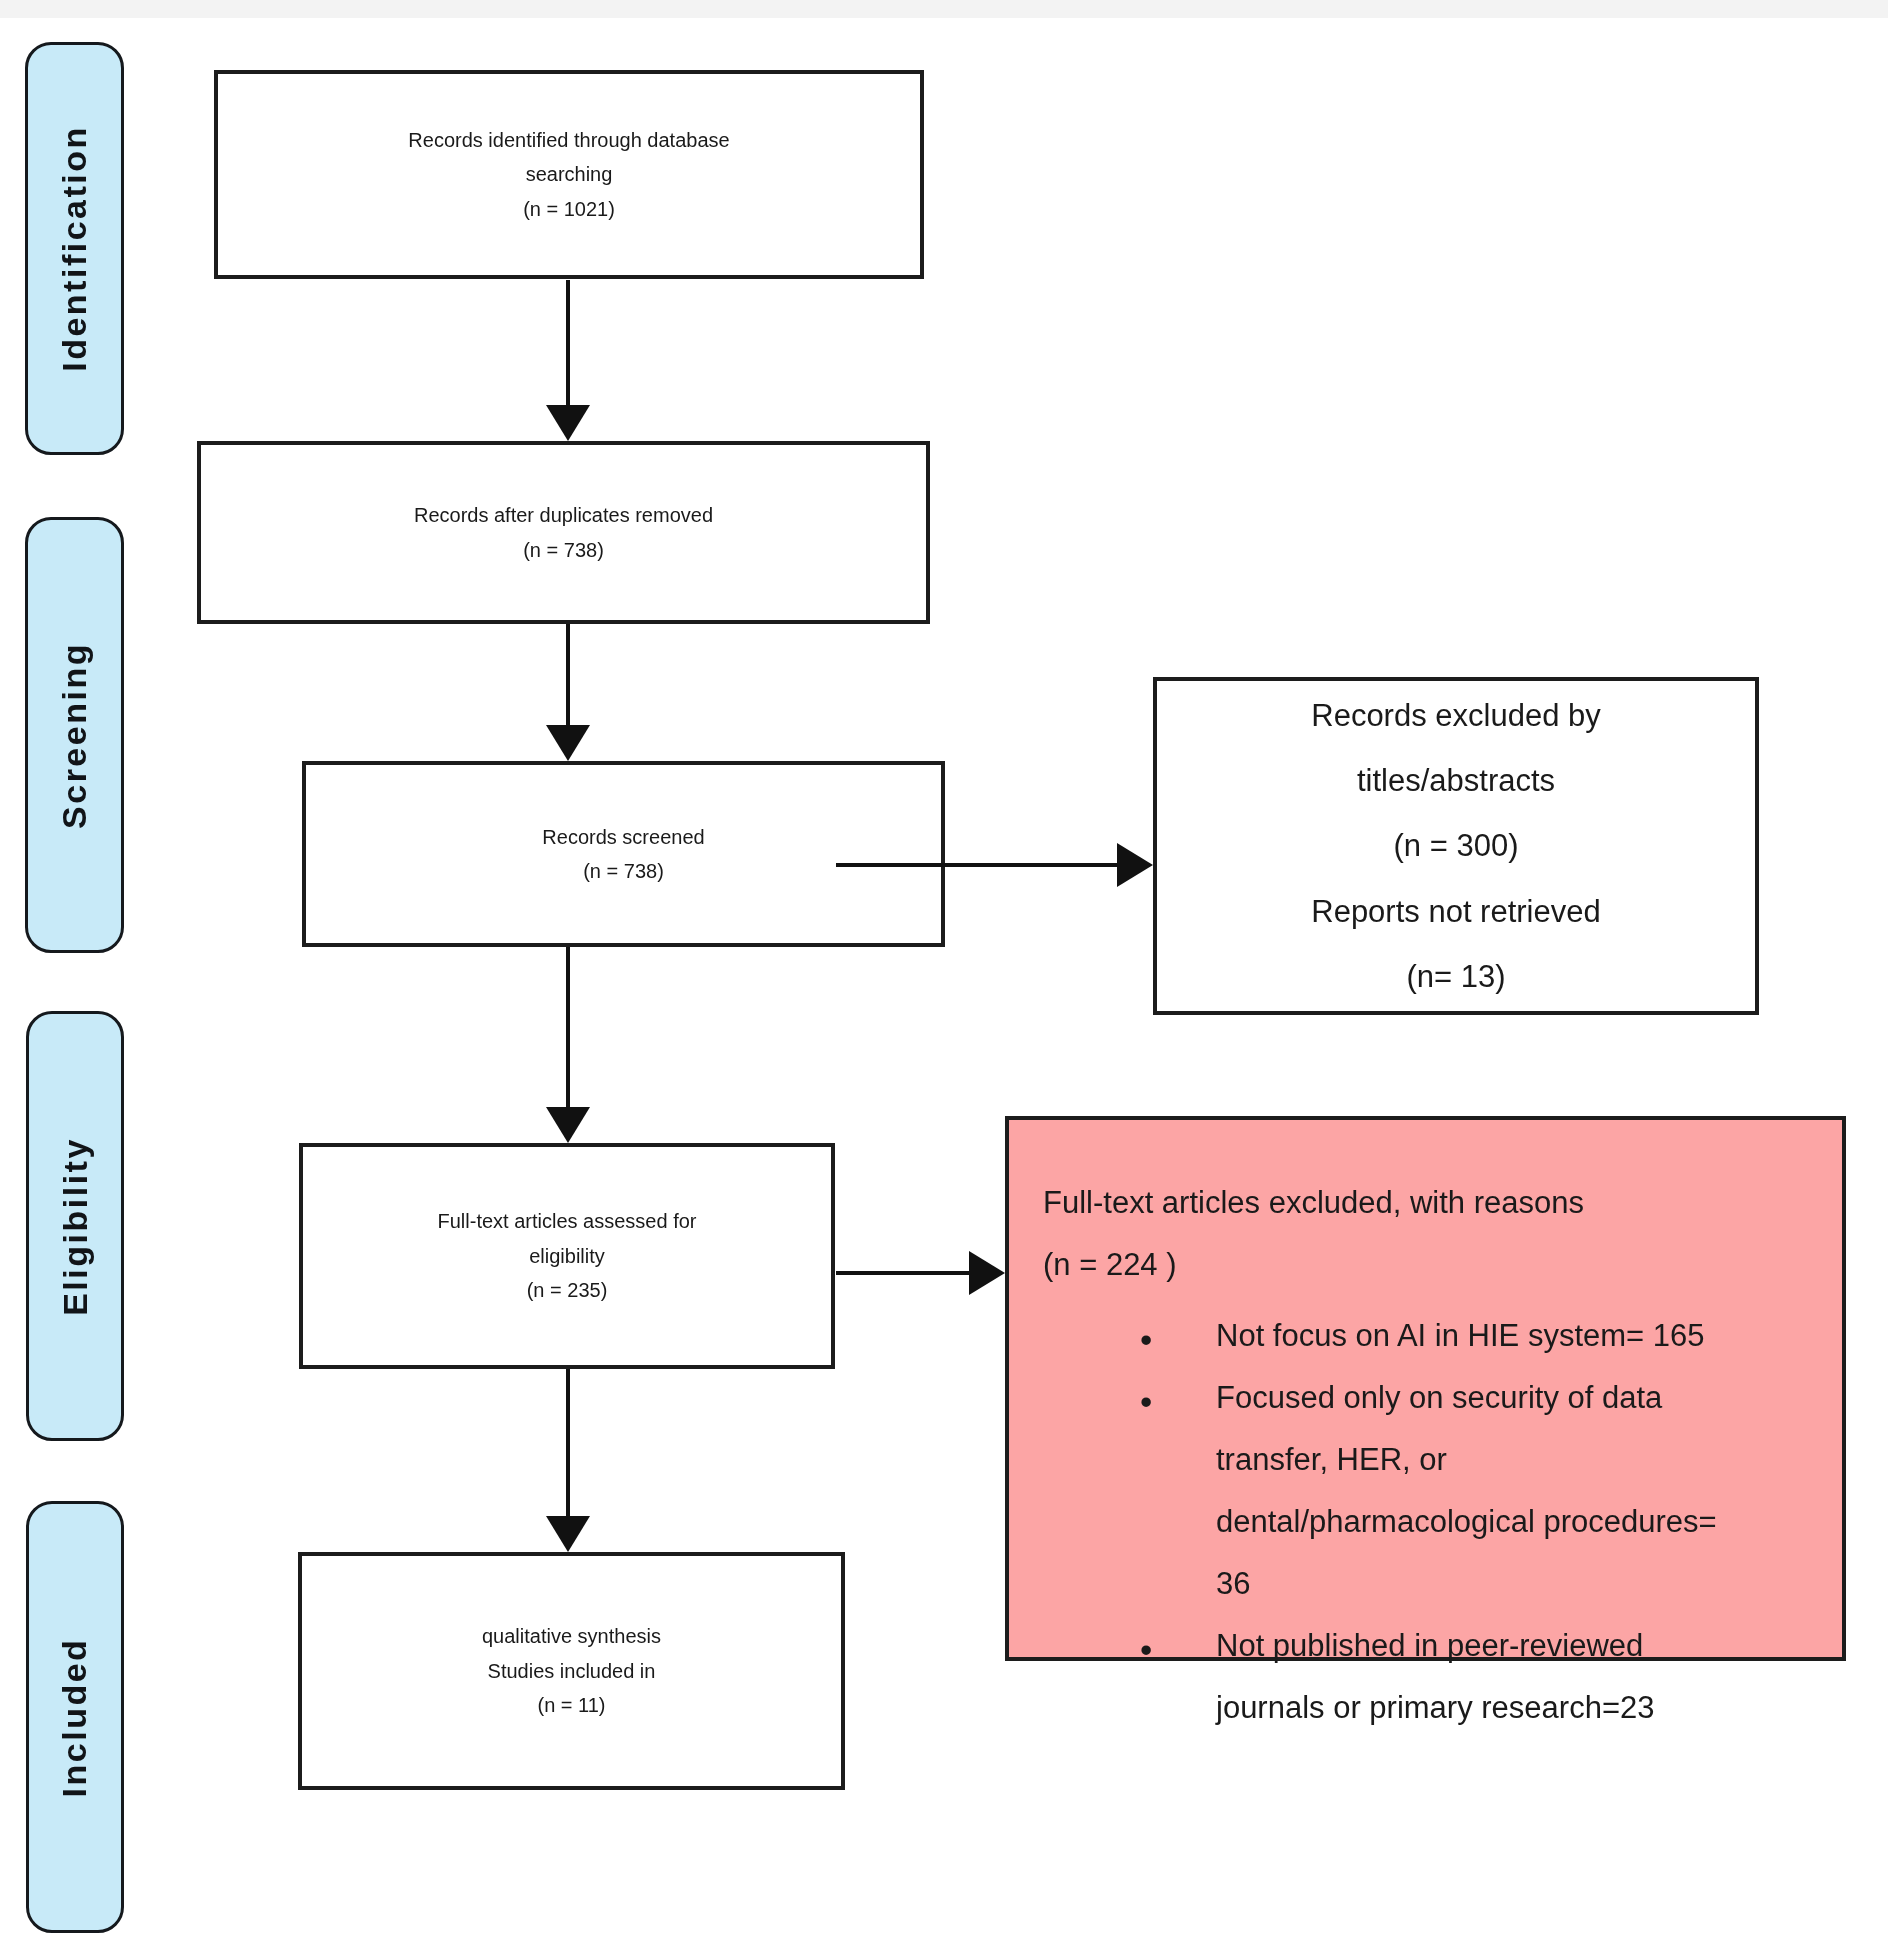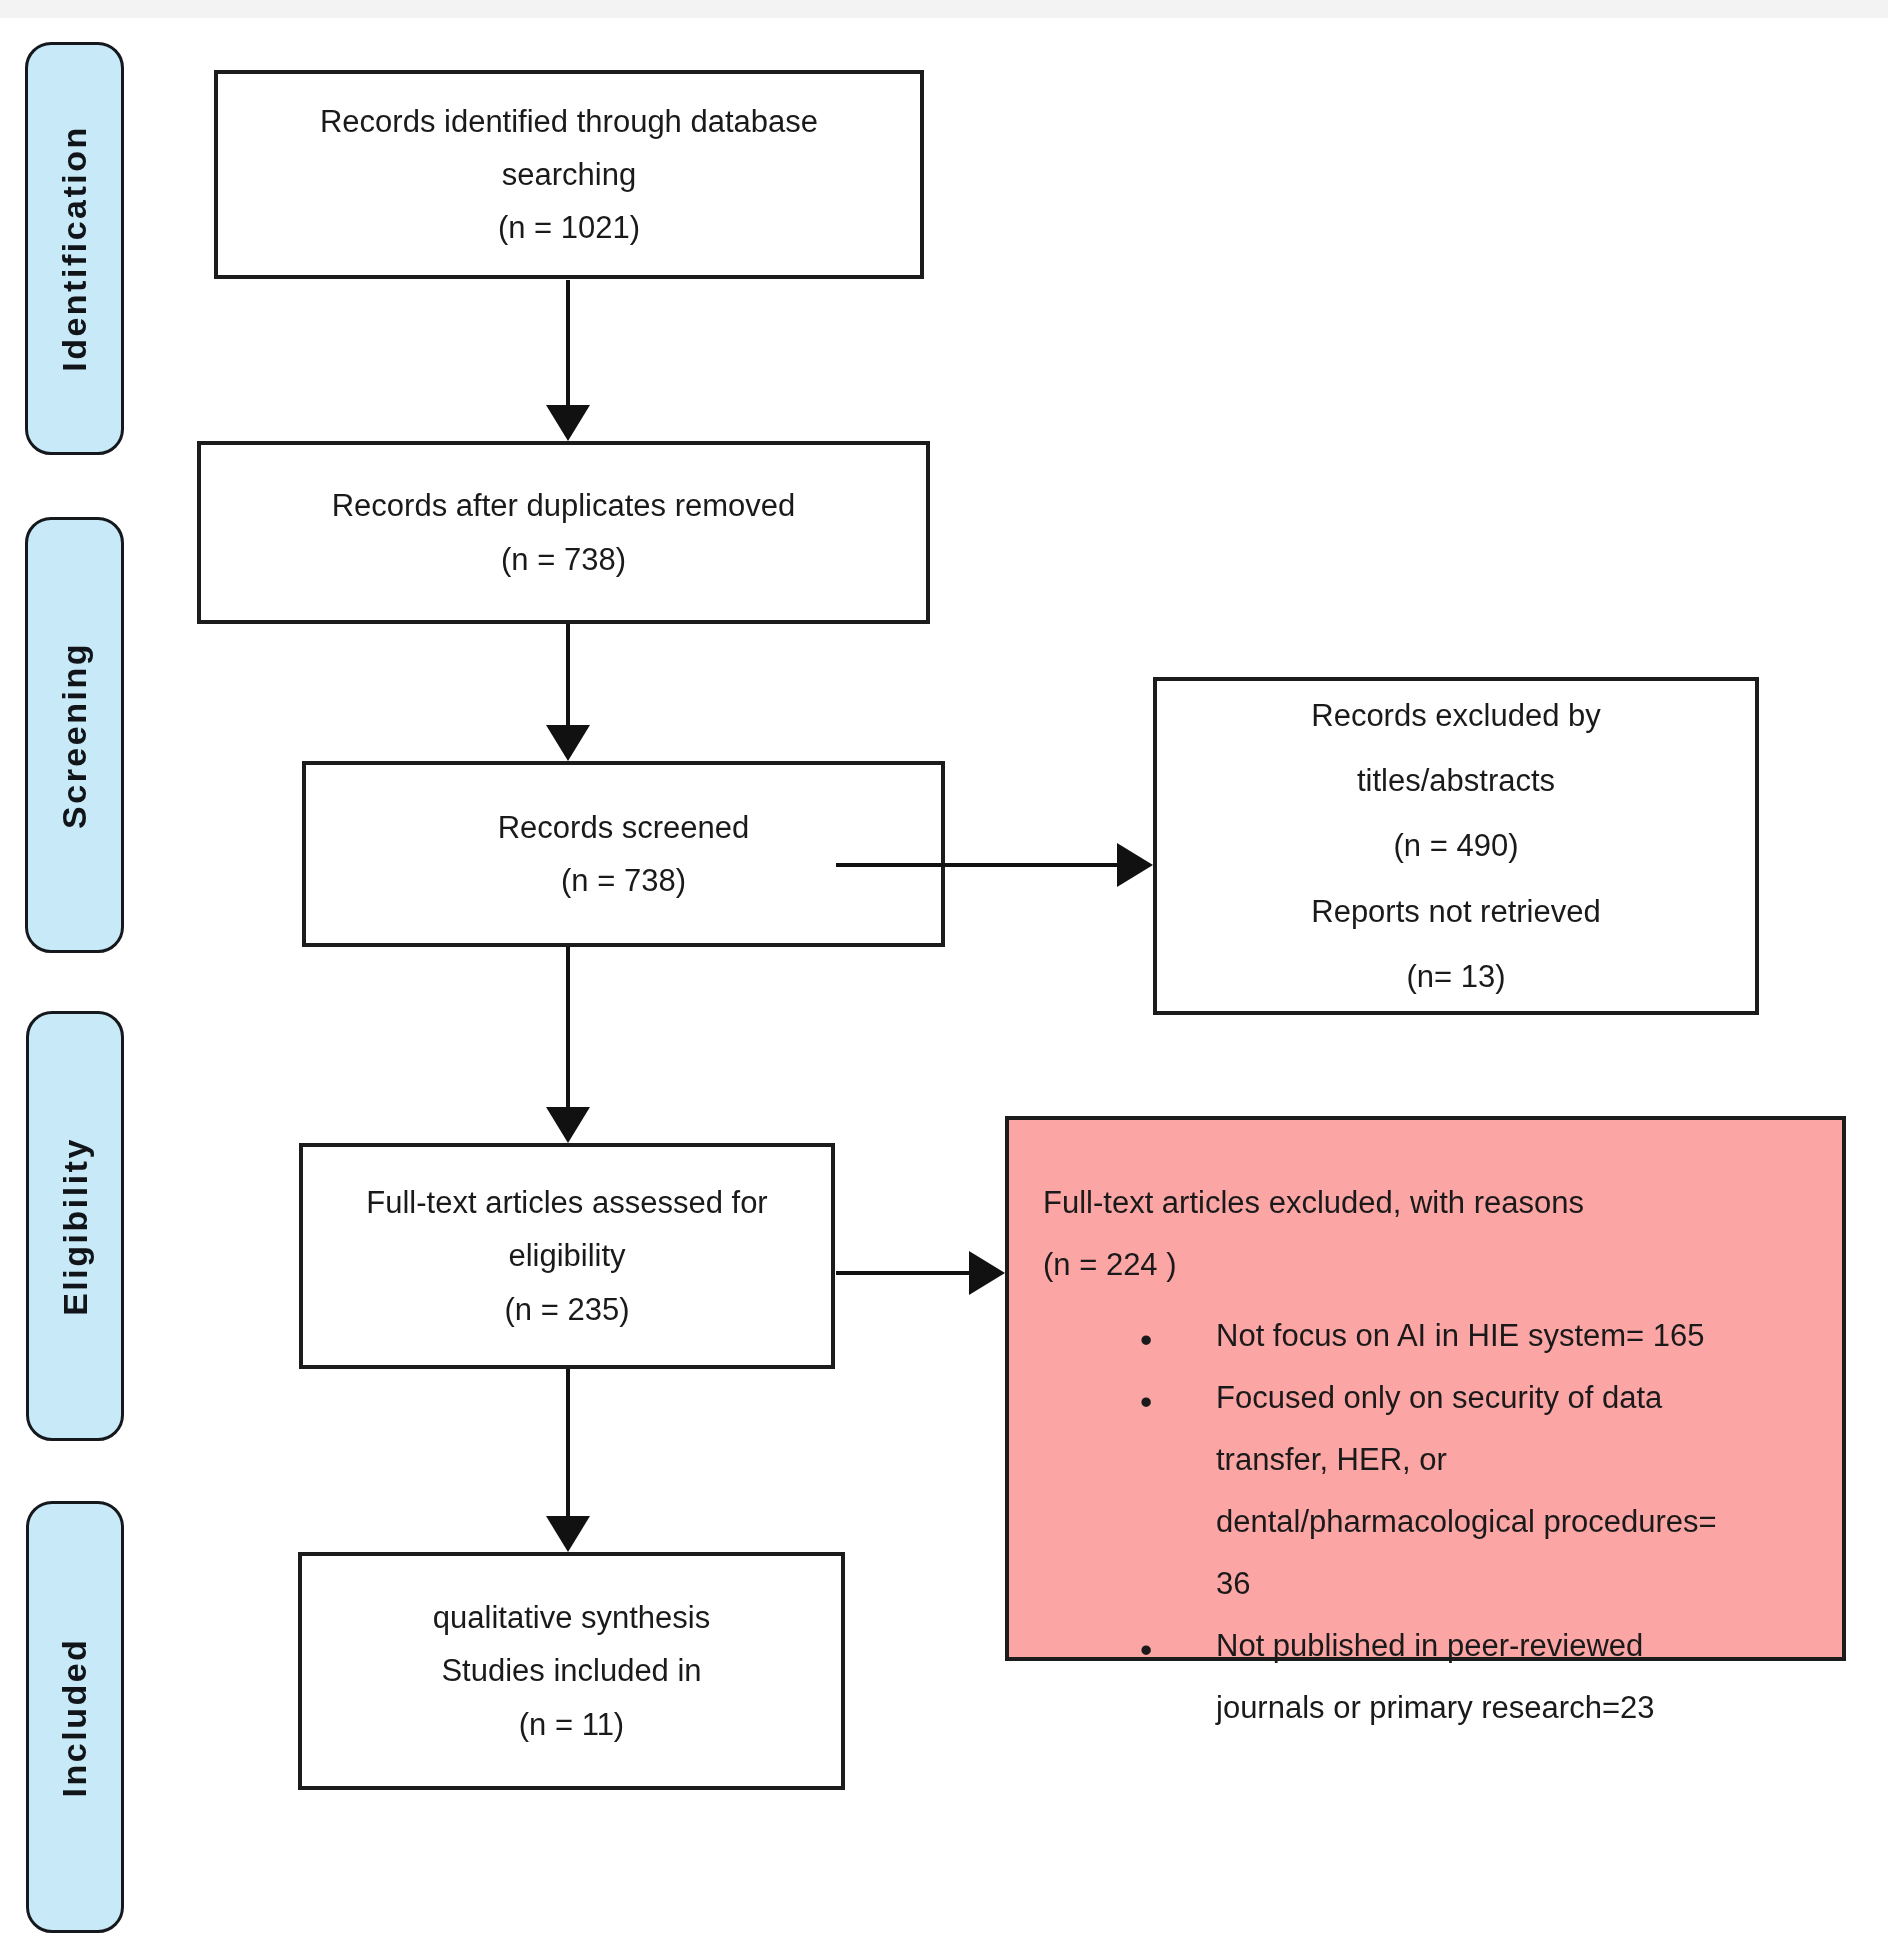--- a/index.html
+++ b/index.html
@@ -35,21 +35,21 @@
   }
   
   .box {
     position: absolute;
     background: #ffffff;
     border: 4px solid #1c1c1c;
     box-sizing: border-box;
     display: flex; flex-direction: column;
     align-items: center; justify-content: center;
     text-align: center;
-    font-size: 31px;
+    font-size: 20px;
     line-height: 1.72;
   }
   .box .line { white-space: nowrap; }
   .rbox1 { font-size: 31px; line-height: 2.1; margin-top: 27px; }
   .rbox1 .line { white-space: nowrap; }
   
   .rbox2 {
     position: absolute;
     background: #fca5a5;
     border: 4.5px solid #1c1c1c;
@@ -132,21 +132,21 @@
 
   <div class="box" style="left:298px; top:1552px; width:547px; height:238px;">
     <div class="line">qualitative synthesis</div>
     <div class="line">Studies included in</div>
     <div class="line">(n = 11)</div>
   </div>
 
   <div class="box rbox1" style="left:1153px; top:650px; width:606px; height:338px;">
     <div class="line">Records excluded by</div>
     <div class="line">titles/abstracts</div>
-    <div class="line">(n = 490)</div>
+    <div class="line">(n = 300)</div>
     <div class="line">Reports not retrieved</div>
     <div class="line">(n= 13)</div>
   </div>
 
   <div class="rbox2" style="left:1005px; top:1116px; width:841px; height:545px;">
     <div class="intro">
       <div class="line">Full-text articles excluded, with reasons</div>
       <div class="line">(n = 224 )</div>
     </div>
     <ul>

